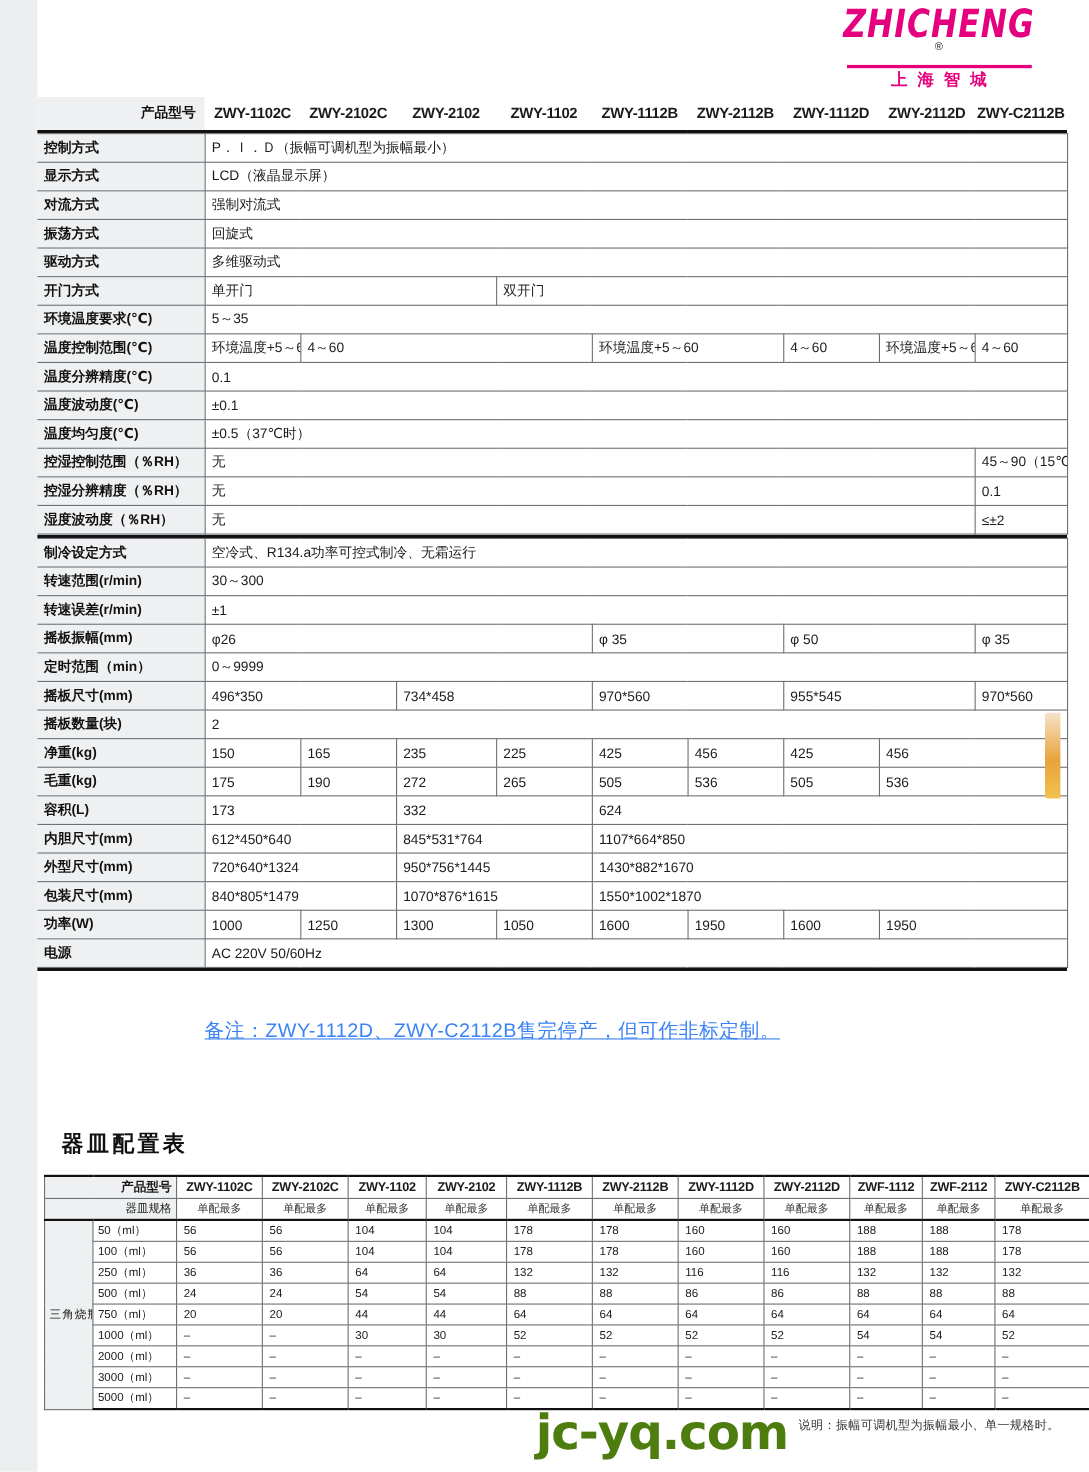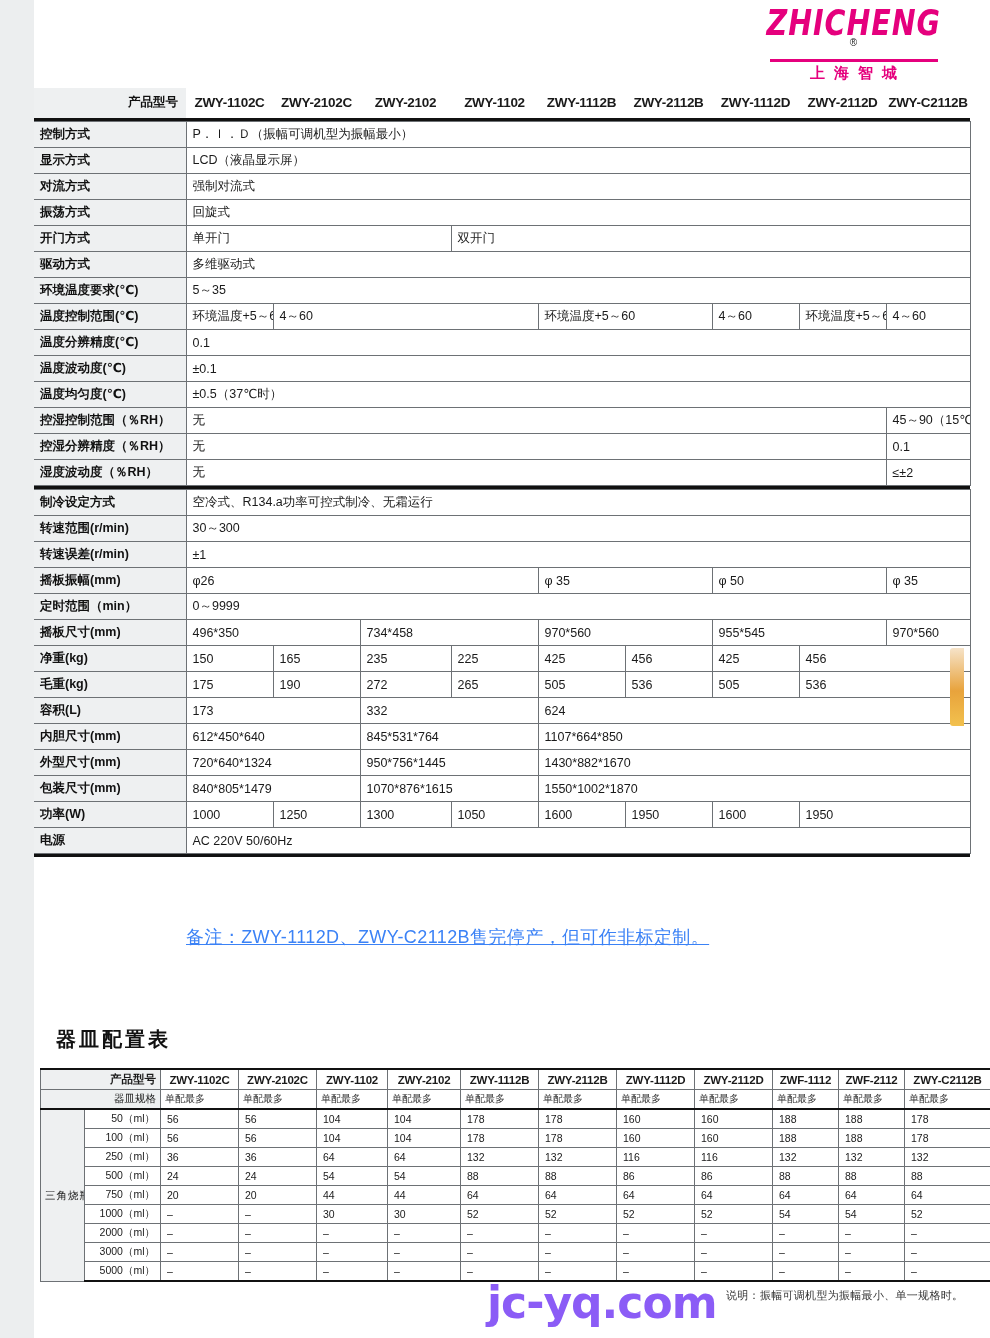--- a/index.html
+++ b/index.html
@@ -85,41 +85,41 @@
   .vessel td {
     border:1px solid #6d7175;
     font-size:10.5px; padding:2px 4px;
     background:#ffffff; font-weight:normal;
     white-space:nowrap; overflow:hidden;
   }
   .vessel td.model {
     font-weight:bold; font-size:11.5px; text-align:center;
     letter-spacing:-0.2px;
   }
-  .vessel td.sub { font-size:10px; color:#333; }
-  .vessel td.rowlbl { text-align:right; font-size:10.5px; padding-right:5px; }
+  .vessel td.sub { font-size:10px; text-align:center; color:#333; }
+  .vessel td.rowlbl { text-align:left; font-size:10.5px; padding-right:5px; }
   .vessel td.corner { background:#eef0f1; text-align:right; font-weight:bold; font-size:11.5px; }
   .vessel td.corner2 { background:#eef0f1; text-align:right; font-size:10.5px; }
   .vessel td.grp {
     background:#eef0f1; text-align:center; font-size:10.5px;
     line-height:1.45; letter-spacing:1px; vertical-align:middle;
   }
   .vessel td.num { text-align:left; padding-left:6px; }
   .v-top td { border-top:2px solid #111; }
   .v-bot td { border-bottom:2px solid #111; }
 
   .note2 {
     position:absolute; left:726px; top:1288px;
     font-size:11px; color:#333; letter-spacing:0.3px;
   }
 
   
   .watermark {
     position:absolute; left:487px; top:1277px;
-    font-size:44px; font-weight:bold; color:#8b5cf6;
+    font-size:44px; font-weight:bold; color:#4d7c0f;
     letter-spacing:-1px; font-family:"DejaVu Sans", sans-serif;
   }
   .edge-img {
     position:absolute; right:0; top:648px; width:14px; height:78px;
     background:linear-gradient(180deg,#f6e3c9 0%,#e8a33c 55%,#f2c14e 100%);
     border-radius:3px 0 0 3px;
   }
 </style>
 </head>
 <body>
@@ -176,27 +176,27 @@
     </tr>
     <tr>
       <td class="lbl">对流方式</td>
       <td class="val" colspan="9">强制对流式</td>
     </tr>
     <tr>
       <td class="lbl">振荡方式</td>
       <td class="val" colspan="9">回旋式</td>
     </tr>
     <tr>
+      <td class="lbl">驱动方式</td>
+      <td class="val" colspan="9">多维驱动式</td>
+    </tr>
+    <tr>
       <td class="lbl">开门方式</td>
       <td class="val" colspan="3">单开门</td>
       <td class="val" colspan="6">双开门</td>
-    </tr>
-    <tr>
-      <td class="lbl">驱动方式</td>
-      <td class="val" colspan="9">多维驱动式</td>
     </tr>
     <tr>
       <td class="lbl">环境温度要求(℃)</td>
       <td class="val" colspan="9">5～35</td>
     </tr>
 
     <tr>
       <td class="lbl">温度控制范围(℃)</td>
       <td class="val tiny">环境温度+5～60</td>
       <td class="val small" colspan="3">4～60</td>
@@ -262,20 +262,24 @@
       <td class="lbl">定时范围（min）</td>
       <td class="val" colspan="9">0～9999</td>
     </tr>
     <tr>
       <td class="lbl">摇板尺寸(mm)</td>
       <td class="val" colspan="2">496*350</td>
       <td class="val" colspan="2">734*458</td>
       <td class="val" colspan="2">970*560</td>
       <td class="val" colspan="2">955*545</td>
       <td class="val">970*560</td>
+    </tr>
+    <tr>
+      <td class="lbl">摇板数量(块)</td>
+      <td class="val" colspan="9">2</td>
     </tr>
 
     <tr>
       <td class="lbl">净重(kg)</td>
       <td class="val">150</td>
       <td class="val">165</td>
       <td class="val">235</td>
       <td class="val">225</td>
       <td class="val">425</td>
       <td class="val">456</td>

